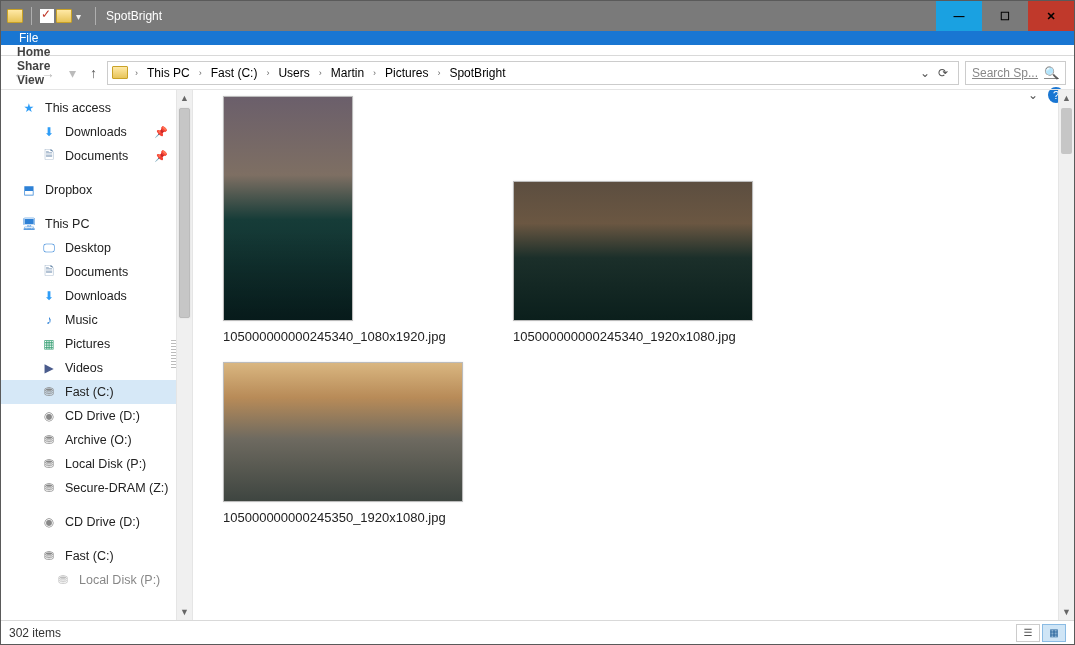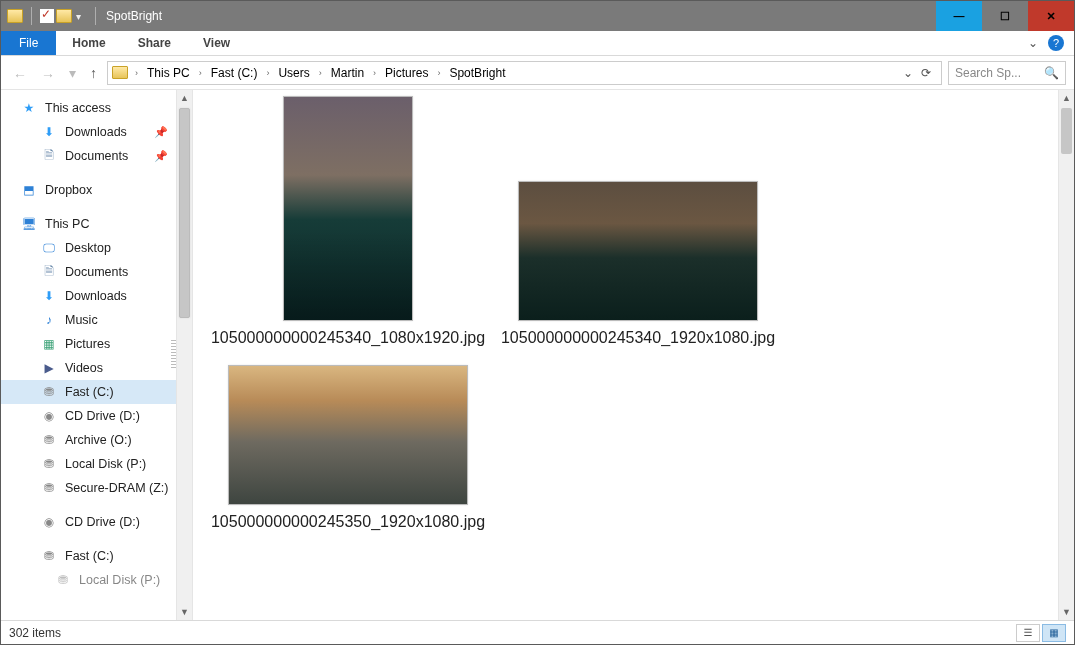--- a/index.html
+++ b/index.html
@@ -14,36 +14,36 @@
 .titlebar-icons .chk::after { content:"✓"; color:#c0392b; font-size:12px; position:absolute; left:1px; top:-2px; }
 .titlebar .divider { width:1px; height:18px; background:rgba(255,255,255,.4); margin:0 6px; }
 .titlebar .title { padding-left: 4px; }
 .winbtns { margin-left:auto; display:flex; height:100%; }
 .winbtn { width:46px; display:flex; align-items:center; justify-content:center; font-size:11px; font-weight:bold; color:#000; }
 .winbtn.min { background:#1aa1e1; }
 .winbtn.max { background:#7a7a7a; color:#000; }
 .winbtn.close { background:#c0392b; }
 
 
-.ribbon { height:25px; display:flex; align-items:stretch; border-bottom:1px solid #d9d9d9; font-size:12px; }
+.ribbon { height:25px; display:flex; align-items:stretch; border-bottom:1px solid #d9d9d9; font-size:12px;flex-direction:column; }
 .ribbon .file { background:#1976d2; color:#fff; padding:0 18px; display:flex; align-items:center; }
 .ribbon .tab { padding:0 16px; display:flex; align-items:center; color:#444;font-weight:bold; }
 .ribbon .right { margin-left:auto; display:flex; align-items:center; padding-right:10px; gap:10px; color:#555; }
 .ribbon .help { width:16px; height:16px; border-radius:50%; background:#1976d2; color:#fff; font-size:11px; display:flex; align-items:center; justify-content:center; }
 
 
 .navrow { height:34px; display:flex; align-items:center; padding:0 8px; gap:6px; border-bottom:1px solid #e5e5e5; font-size:12px; }
 .navrow .arrow { color:#bbb; font-size:14px; padding:0 4px; }
 .navrow .arrow.active { color:#555; }
 .breadcrumb { flex:1; height:24px; border:1px solid #ccc; display:flex; align-items:center; padding:0 4px; gap:2px; overflow:hidden; }
 .breadcrumb .fldr { width:16px; height:13px; background:linear-gradient(#ffe9a6,#e7c459); border:1px solid #c9a227; border-radius:1px; margin-right:2px; }
 .breadcrumb .crumb { padding:0 4px; white-space:nowrap; }
 .breadcrumb .sep { padding:0 3px; color:#666; font-size:9px; }
 .breadcrumb .end { margin-left:auto; display:flex; align-items:center; gap:8px; padding-right:6px; color:#555; }
-.searchbox { width:118px; height:24px; border:1px solid #ccc; display:flex; align-items:center; padding:0 6px; color:#888; gap:6px; }
+.searchbox { width:101px; height:24px; border:1px solid #ccc; display:flex; align-items:center; padding:0 6px; color:#888; gap:6px;text-decoration:underline; }
 .searchbox .mag { font-size:12px; margin-left:auto; }
 
 
 .body { flex:1; display:flex; min-height:0; }
 
 
 .sidebar-wrap { width:192px; border-right:1px solid #e5e5e5; position:relative; display:flex; }
 .sidebar { flex:1; overflow:hidden; font-size:12.5px; color:#222; padding-top:6px; }
 .sidebar .item { display:flex; align-items:center; height:24px; padding-left:20px; gap:8px; position:relative; }
 .sidebar .item.l2 { padding-left:40px; }
@@ -65,21 +65,21 @@
 .ico-cd { color:#888; }
 .sb-scroll { width:16px; background:#f0f0f0; border-left:1px solid #e5e5e5; position:relative; }
 .sb-scroll .btn { height:16px; display:flex; align-items:center; justify-content:center; font-size:9px; color:#666; }
 .sb-scroll .thumb { position:absolute; left:2px; right:2px; background:#c6c6c6; border-radius:2px; }
 .sb-grip { position:absolute; right:16px; top:50%; transform:translateY(-50%); width:5px; height:30px; background:repeating-linear-gradient(#bbb,#bbb 1px,transparent 1px,transparent 3px); }
 
 
 .content-wrap { flex:1; display:flex; min-width:0; }
 .content { flex:1; overflow:hidden; padding:6px 10px 0 30px; }
 .grid { display:flex; flex-wrap:wrap; gap:18px 40px; align-items:flex-end; }
-.thumb-item { width:250px; display:flex; flex-direction:column; align-items:center; gap:8px; font-size:16px; color:#222; text-align:center; }
+.thumb-item { width:250px; display:flex; flex-direction:column; align-items:flex-start; gap:8px; font-size:13px; color:#222; text-align:center; }
 .thumb { border:1px solid #bbb; box-shadow:0 0 2px rgba(0,0,0,.1); }
 .thumb.portrait { width:130px; height:225px; }
 .thumb.landscape { width:240px; height:140px; }
 
 
 .timg0 { background:linear-gradient(180deg,#6b5f6b 0%,#7e6f63 35%,#1b3d3a 55%,#0e2a2a 80%,#082020 100%); background-image:
   linear-gradient(180deg,rgba(255,255,255,0)60%,rgba(0,0,0,.3)100%),
   linear-gradient(180deg,#6b5f6b,#7e6f63 35%,#163c38 55%,#0a2626 100%); }
 .timg1 { background:linear-gradient(180deg,#5c4e40 0%,#6b5742 30%,#1b2f2a 55%,#0b1f1c 100%); }
 .timg2 { background:linear-gradient(180deg,#f6cf72 0%,#e69a3b 25%,#5f6b55 55%,#2e3a32 100%); }

